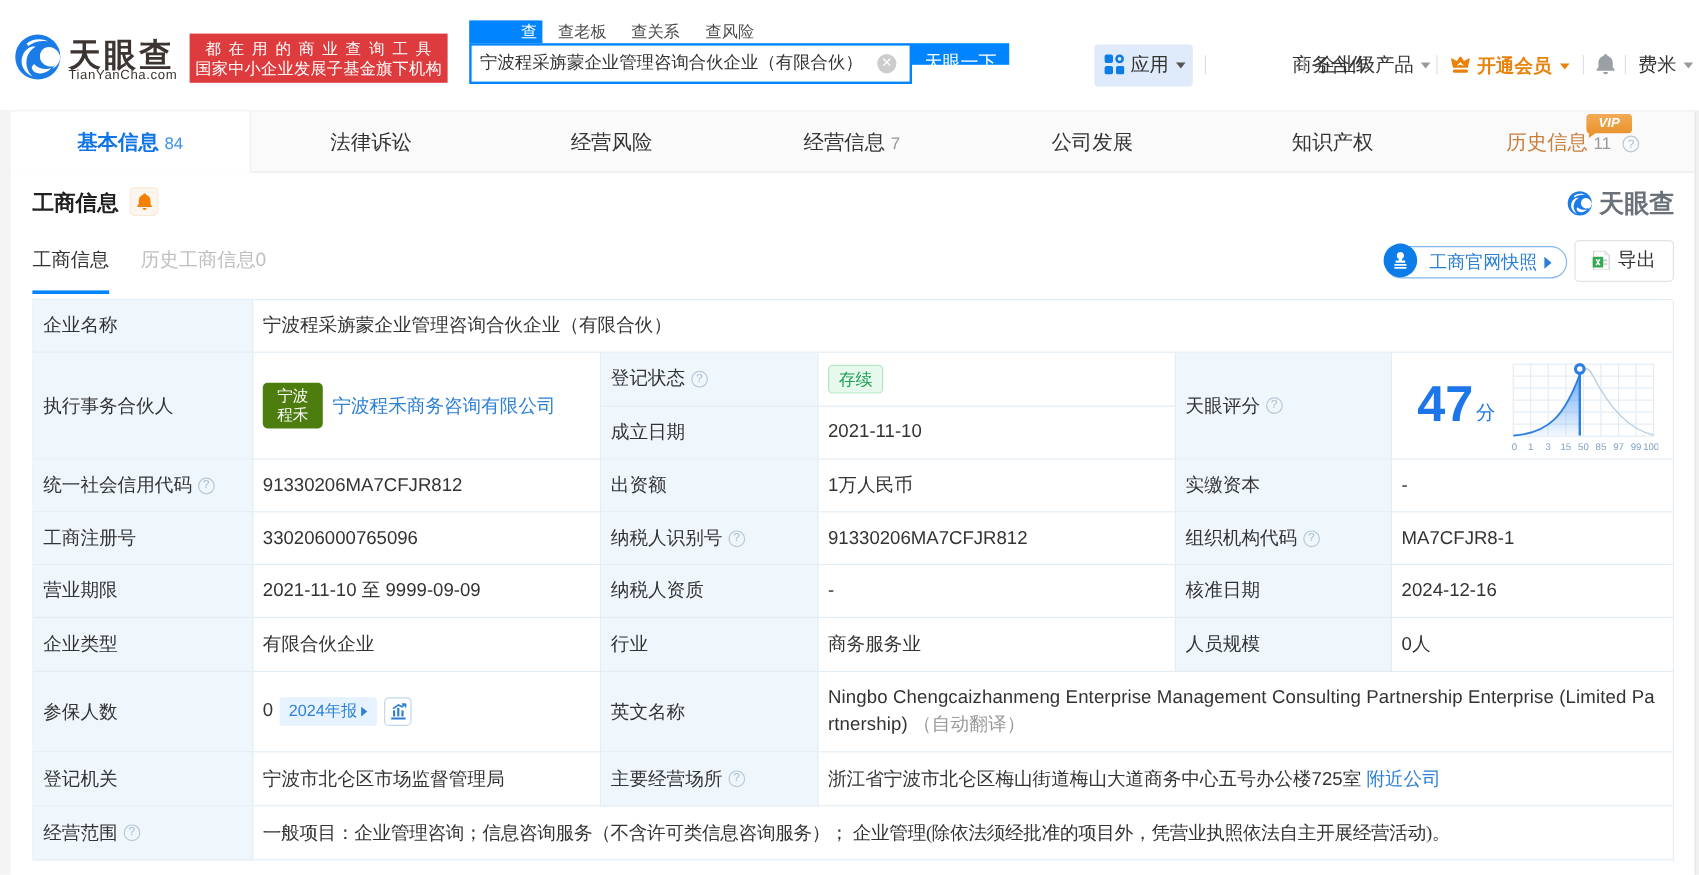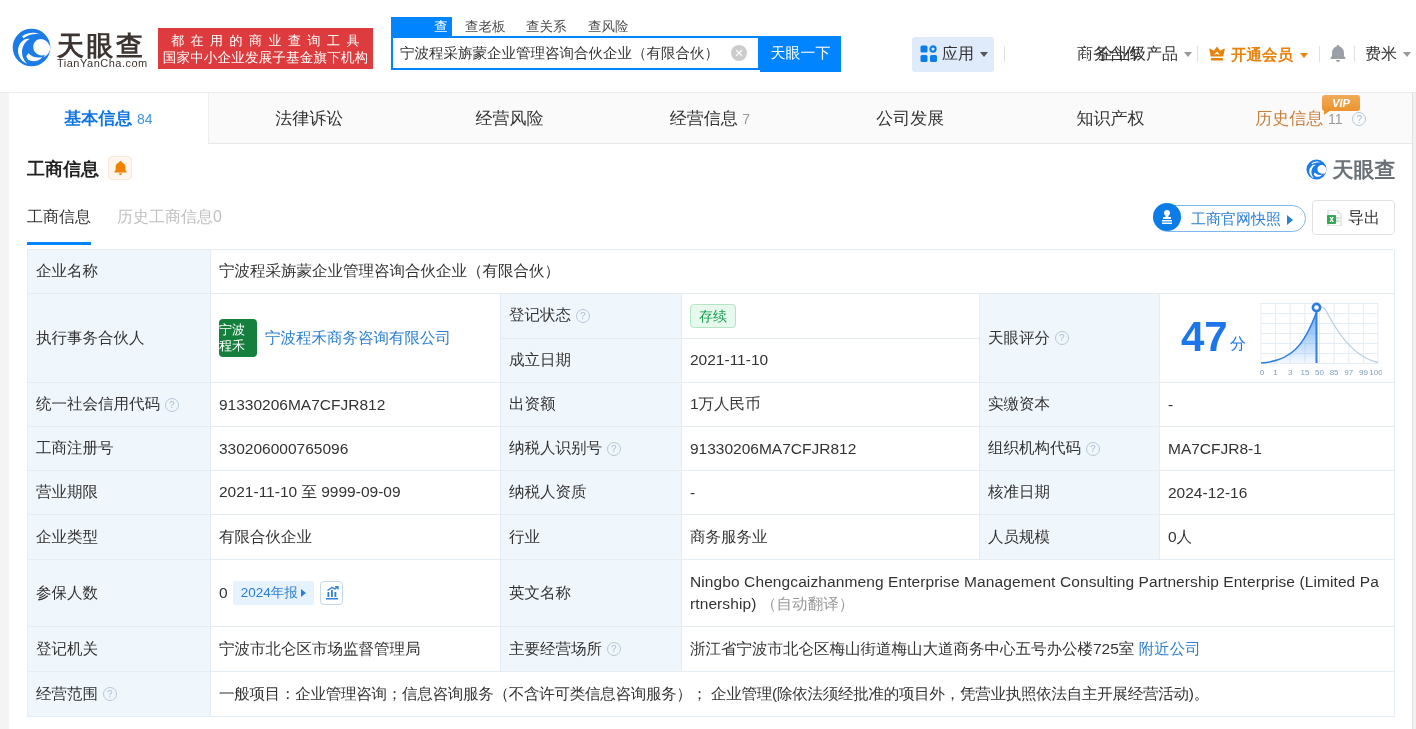--- a/index.html
+++ b/index.html
@@ -13,21 +13,21 @@
 #logoicon { left:10px; top:26px; }
 #tyc-name { left:57px; top:28px; font-size:27px; font-weight:bold; color:#3b3430; letter-spacing:2.5px;}
 #tyc-dom { left:57px; top:57px; font-size:11px; font-weight:normal; color:#3b3430; letter-spacing:0.5px; }
 #redbox { left:158px; top:28px; width:215px; height:41px; background:#dd3b3d; color:#fff; font-size:13px; text-align:center; padding-top:4px; line-height:17px;}
 #redbox .l1 { letter-spacing:6.5px; padding-left:6px; white-space:nowrap;}
 #redbox .l2 { font-size:13.5px; letter-spacing:0.2px; white-space:nowrap;}
 .stab { position:absolute; top:17px; height:20px; line-height:20px; font-size:13.5px; color:#4c4c4c; }
 #stab1 { left:391px; width:61px; background:#0084ff; color:#fff; text-align:center;padding-left:39px; }
 #searchbox { left:391px; top:36px; width:369px; height:34px; border:2px solid #0084ff; background:#fff; line-height:30px; font-size:14.5px; color:#333; padding-left:7px; white-space:nowrap; overflow:hidden;}
 #clearx { left:731px; top:45px; width:16px; height:16px; border-radius:50%; background:#ccc; color:#fff; text-align:center; line-height:16px; font-size:11px;}
-#searchbtn { left:760px; top:36px; width:81px; height:36px; background:#0084ff; color:#fff; font-size:15px; text-align:center; line-height:34px; }
+#searchbtn { left:760px; top:36px; width:81px; height:18px; background:#0084ff; color:#fff; font-size:15px; text-align:center; line-height:34px; }
 #appbox { left:912px; top:37px; width:82px; height:35px; background:#dfeafa; border-radius:3px; }
 .hnav { position:absolute; top:44px; font-size:16px; color:#333; white-space:nowrap; }
 .hsep { position:absolute; top:46px; width:1px; height:16px; background:#e0e0e0; }
 .caret { display:inline-block; width:0; height:0; border-left:4.5px solid transparent; border-right:4.5px solid transparent; border-top:5.5px solid #555; vertical-align:2px; }
 .caret.gr { border-top-color:#999; }
 .caret.or { border-top-color:#e8820c; }
 
 
 #tabbar { position:absolute; left:9px; top:93px; width:1403px; height:51px; background:#fafafa; border-bottom:1px solid #e8e8e8; }
 .mtab { position:absolute; top:0; width:200px; height:51px; text-align:center; line-height:51px; font-size:17px; color:#333; }
@@ -56,21 +56,21 @@
   grid-template-columns:183px 290px 181px 298px 180px 235px;
   grid-template-rows:44px 44.5px 44.5px 44px 44px 44px 45px 67px 45px 45px;
   border-top:1px solid #e4edf4; border-left:1px solid #e4edf4;
   font-size:15.5px; }
 #tbl > div { border-right:1px solid #e4edf4; border-bottom:1px solid #e4edf4;
   display:flex; align-items:center; padding:0 8px; }
 #tbl .lb { background:#eff6fc;font-family:Liberation Mono, monospace; }
 .q { display:inline-block; width:14px; height:14px; border:1px solid #b8c8d8; border-radius:50%; color:#a8bcd0; font-size:10px; line-height:13px; text-align:center; margin-left:5px; flex:none;}
 a.lk { color:#2b7fd4; text-decoration:none; }
 .badge-green { display:inline-block; background:#e7f8ec; border:1px solid #b4e5c3; border-radius:4px; color:#17a254; font-size:14px; height:24px; line-height:22px; padding:0 8px; }
-.avatar { width:38px; height:38px; border-radius:4px; background:#15803d; color:#fff; font-size:13px; line-height:16px; text-align:left; padding-top:3px; margin-right:8px; flex:none;}
+.avatar { width:50px; height:38px; border-radius:4px; background:#4d7c0f; color:#fff; font-size:13px; line-height:16px; text-align:center; padding-top:3px; margin-right:8px; flex:none;}
 .tag-blue { display:inline-block; background:#e6f2fd; border-radius:2px; color:#2b7fd4; font-size:13.5px; height:24px; line-height:24px; padding:0 8px; margin-left:5px; }
 .grey { color:#999; }
 </style>
 </head>
 <body>
 <div id="page">
 
   <div id="header">
     <svg id="logoicon" class="abs" width="43" height="43" viewBox="0 0 48 48">
       <circle cx="24" cy="24" r="21" fill="#1b7ce8"></circle>
@@ -267,17 +267,17 @@
       </div>
       <div class="lb">英文名称</div>
       <div style="grid-column:4/7; line-height:22px; display:block; padding:11px 14px 0 8px; word-break:break-all; letter-spacing:0.1px;">Ningbo Chengcaizhanmeng Enterprise Management Consulting Partnership Enterprise (Limited Partnership) <span class="grey">（自动翻译）</span></div>
 
       <div class="lb">登记机关</div>
       <div>宁波市北仑区市场监督管理局</div>
       <div class="lb">主要经营场所 <span class="q">?</span></div>
       <div style="grid-column:4/7;">浙江省宁波市北仑区梅山街道梅山大道商务中心五号办公楼725室&nbsp; <a class="lk">附近公司</a></div>
 
       <div class="lb">经营范围 <span class="q">?</span></div>
-      <div style="grid-column:2/7; letter-spacing:-0.25px;">一般项目：企业管理咨询；信息咨询服务（不含许可类信息咨询服务）； 企业管理(除依法须经批准的项目外，凭营业执照依法自主开展经营活动)。</div>
+      <div style="grid-column:2/7; letter-spacing:-0.25px;font-family:Liberation Serif, serif;">一般项目：企业管理咨询；信息咨询服务（不含许可类信息咨询服务）； 企业管理(除依法须经批准的项目外，凭营业执照依法自主开展经营活动)。</div>
     </div>
   </div>
 
 </div>
 
 </body></html>

